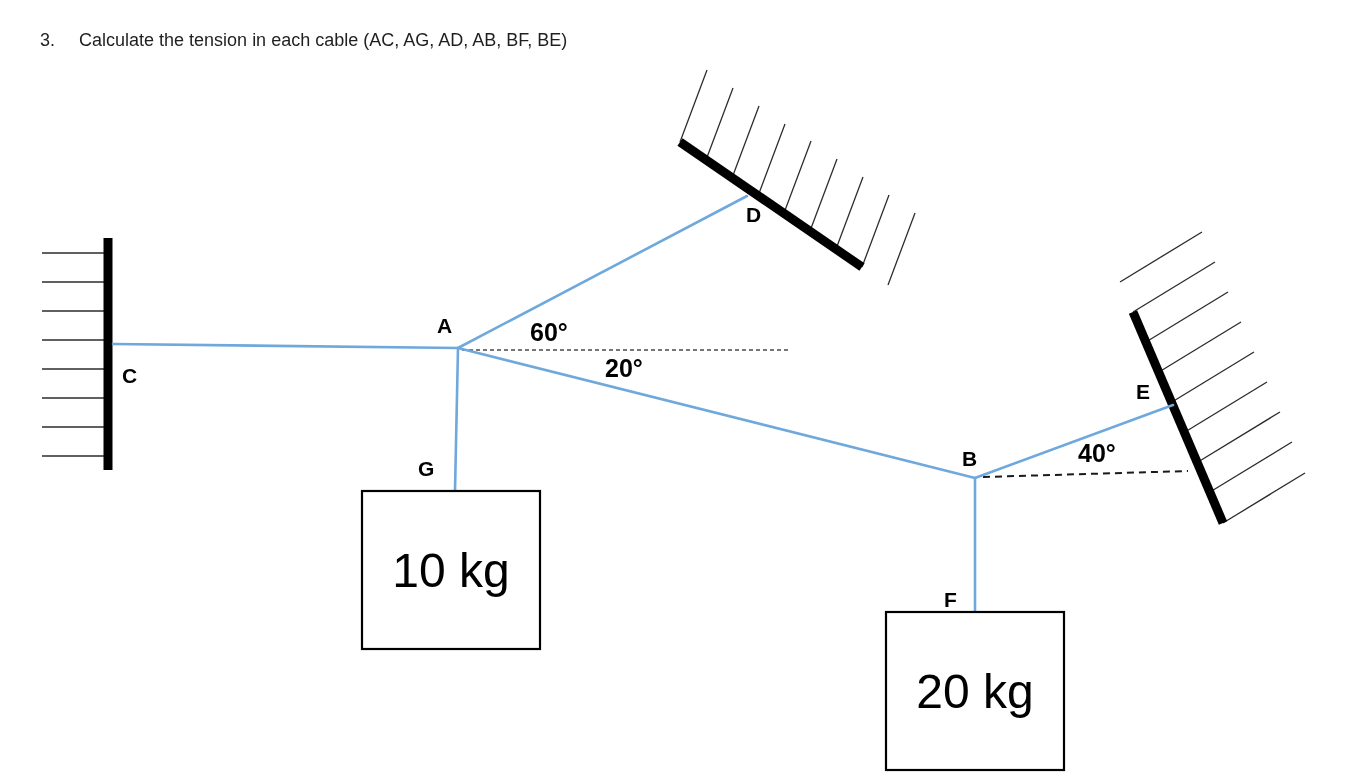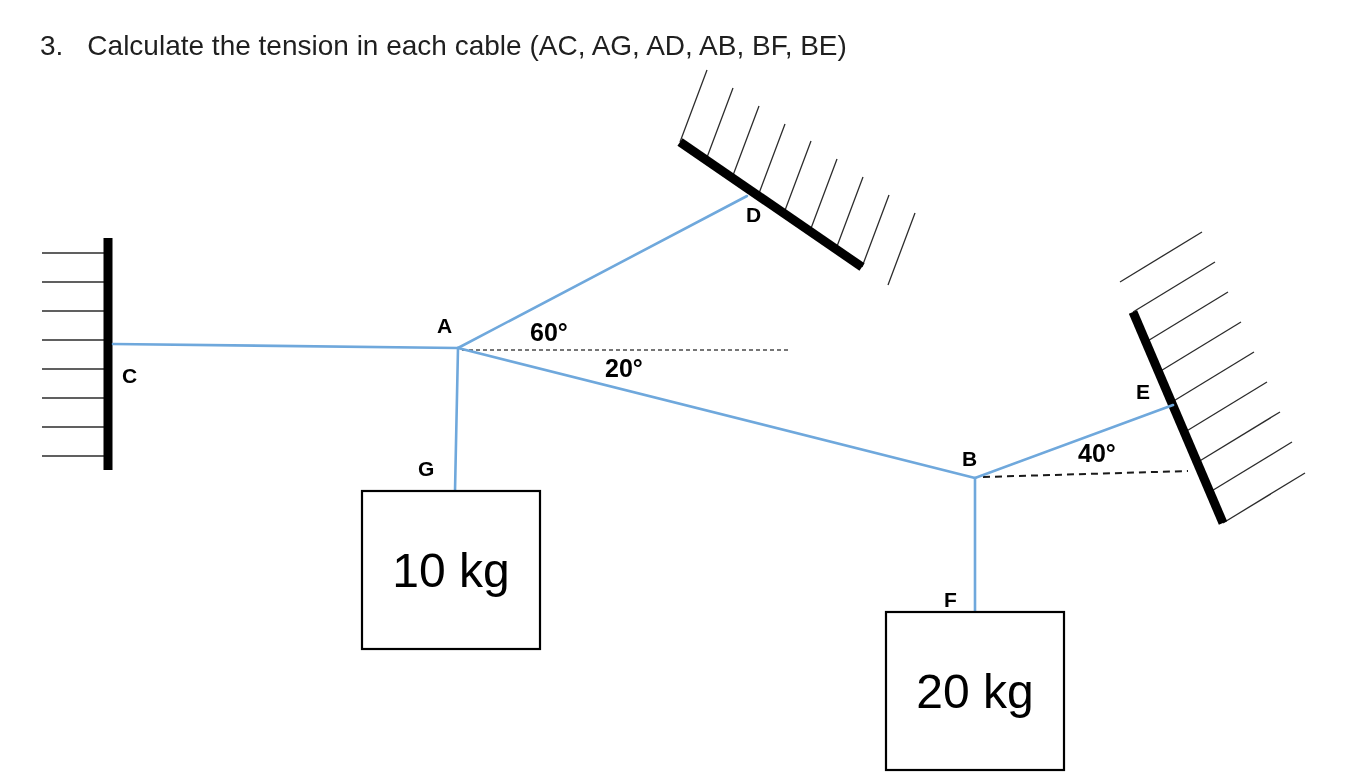--- a/index.html
+++ b/index.html
@@ -9,21 +9,21 @@
     position: relative;
     width: 1351px;
     height: 784px;
     background: #ffffff;
     overflow: hidden;
   }
   .title {
     position: absolute;
     left: 40px;
     top: 30px;
-    font-size: 28px;
+    font-size: 18px;
     color: #1f1f1f;
     white-space: nowrap;
   }
   .title .num { margin-right: 24px; }
   .diagram-svg { position: absolute; left: 0; top: 0; }
 
   .cable      { stroke: var(--cable-color, #6fa8dc); stroke-width: 2.6; fill: none; stroke-linecap: round; }
   .wall-bar   { stroke: var(--wall-color, #000000); stroke-width: 9; fill: none; }
   .hatch      { stroke: #2b2b2b; stroke-width: 1.3; fill: none; }
   .dash-a     { stroke: #4a4a4a; stroke-width: 1.3; stroke-dasharray: 4 3; fill: none; }

